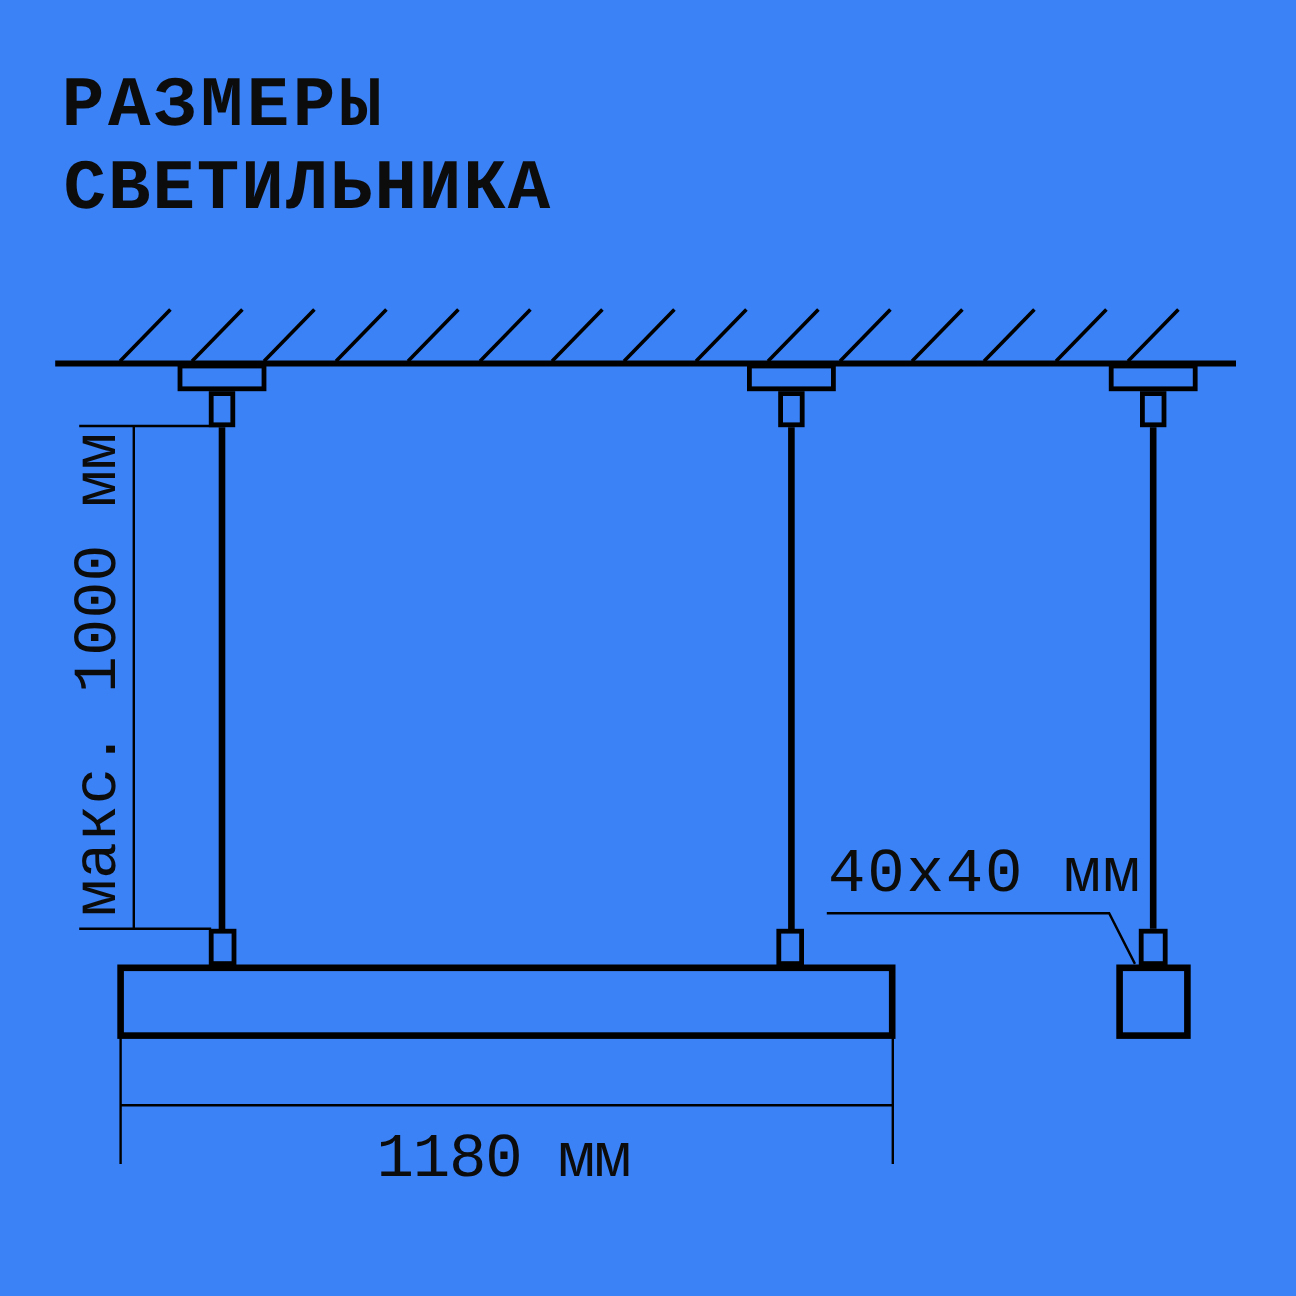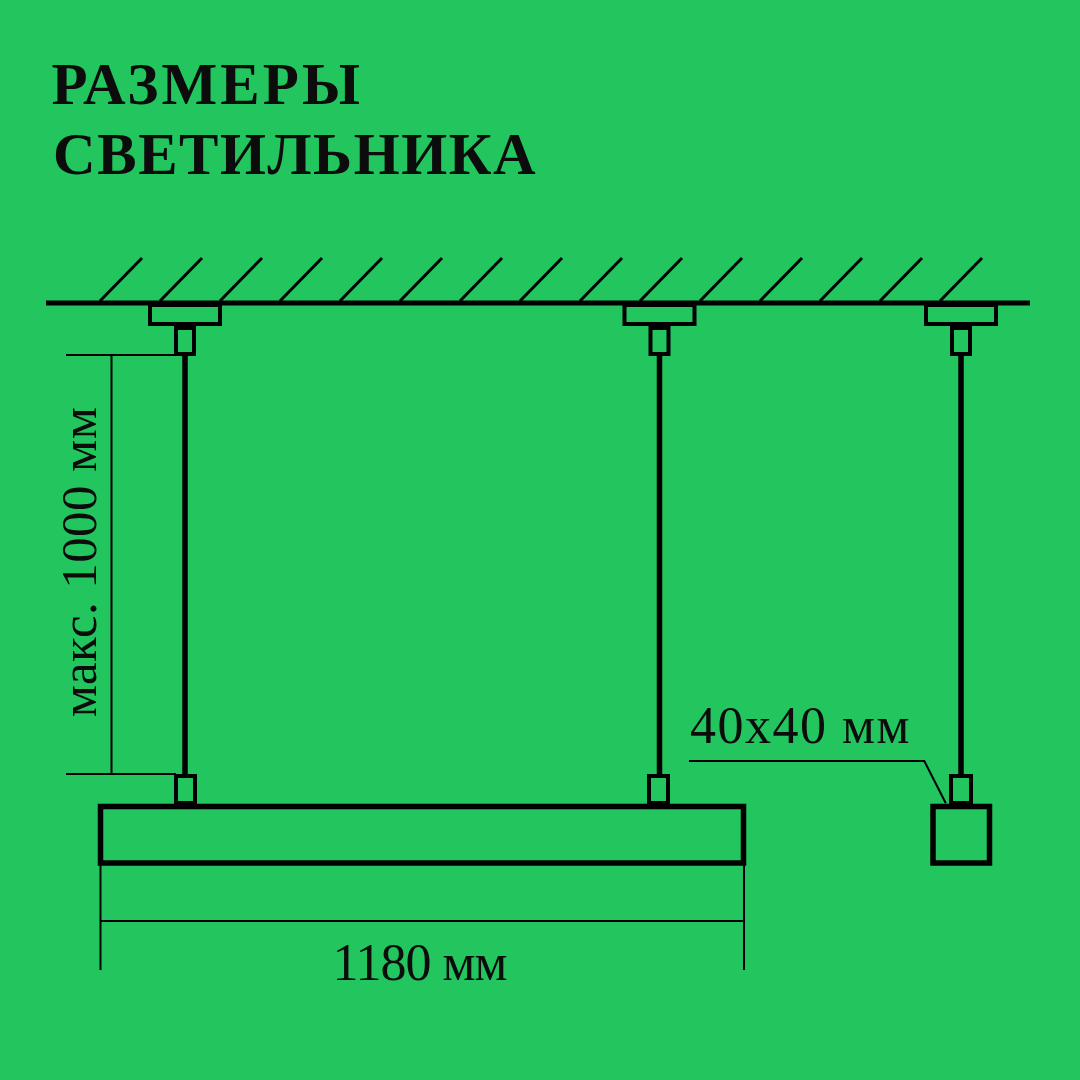--- a/index.html
+++ b/index.html
@@ -1,17 +1,17 @@
 <!DOCTYPE html>
 <html><head>
 <meta charset="utf-8">
 <style>
   html,body{margin:0;padding:0;background:#ffffff;}
-  .page{position:relative;width:1080px;height:1080px;background:#22c55e;overflow:hidden;
-        font-family:Liberation Serif, serif;}
+  .page{position:relative;width:1080px;height:1080px;background:#3b82f6;overflow:hidden;
+        font-family:Liberation Mono, monospace;}
   svg{position:absolute;left:0;top:0;}
   text{fill:#0c0c0c;}
 </style>
 </head>
 <body>
 <div class="page">
 <svg width="1080" height="1080" viewBox="0 0 1080 1080">
 
   <g font-weight="bold" font-size="59" fill="#111111">
     <text x="51.5" y="104" letter-spacing="3.1">РАЗМЕРЫ</text>

